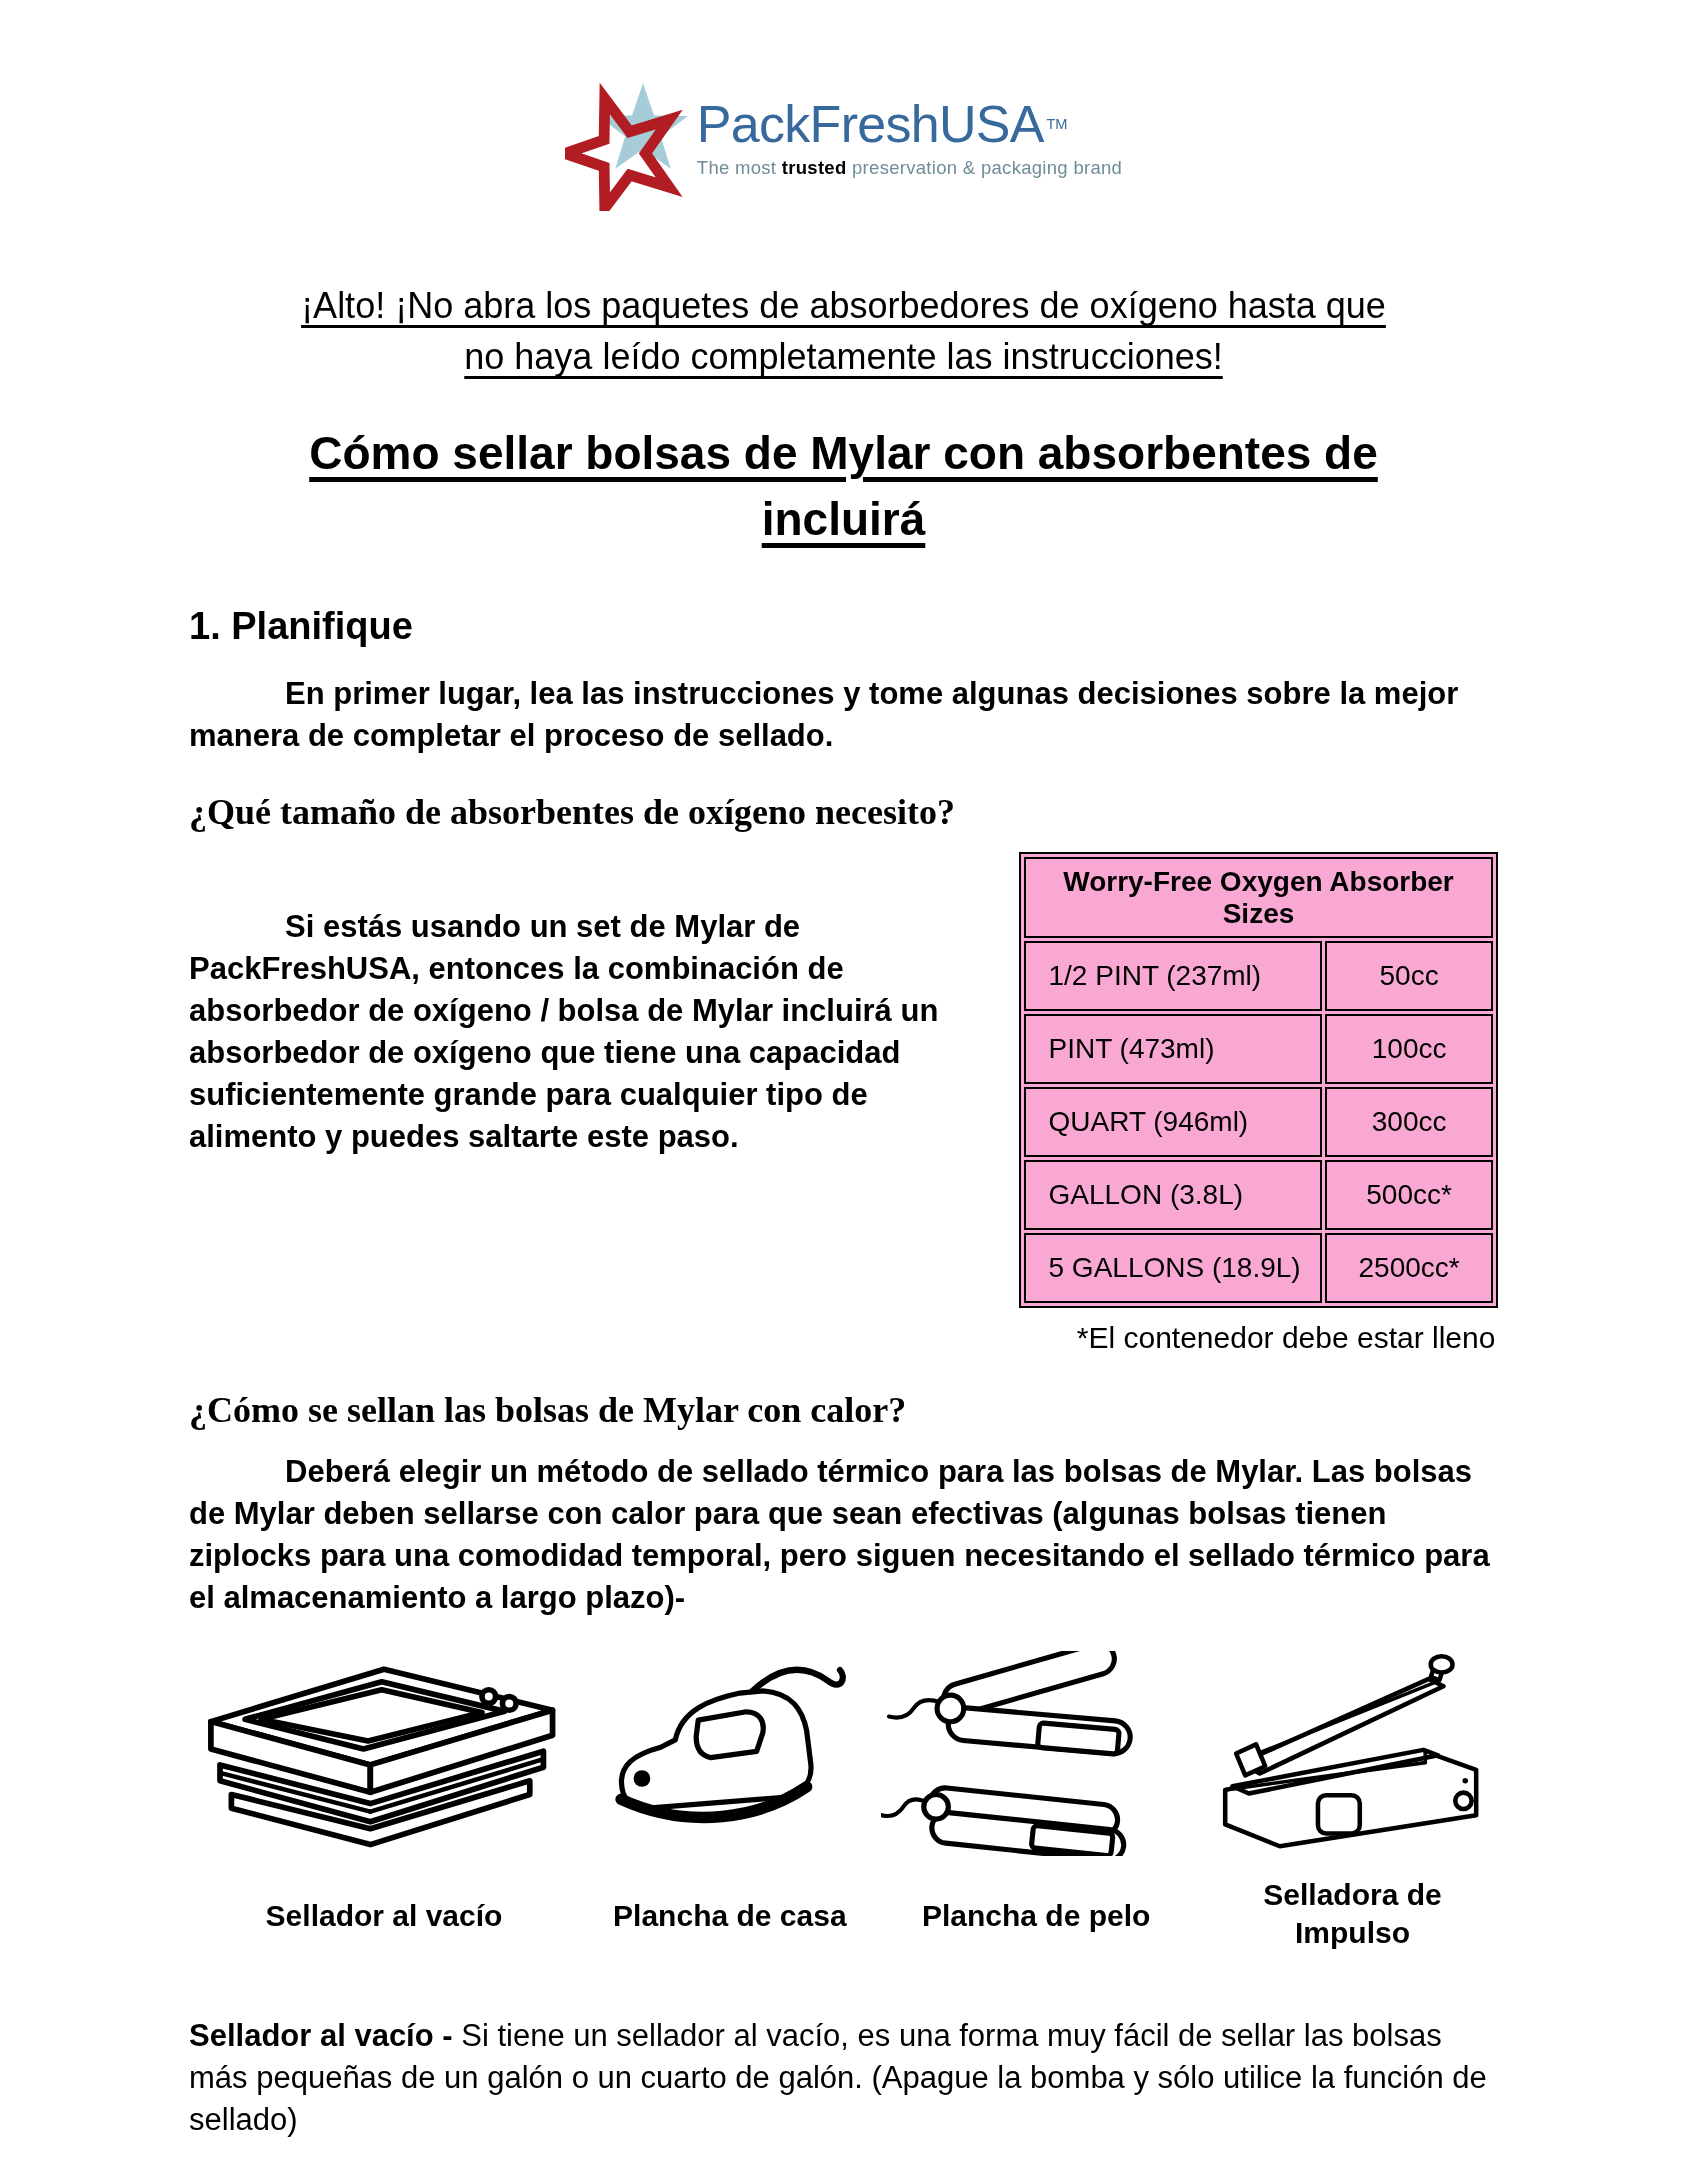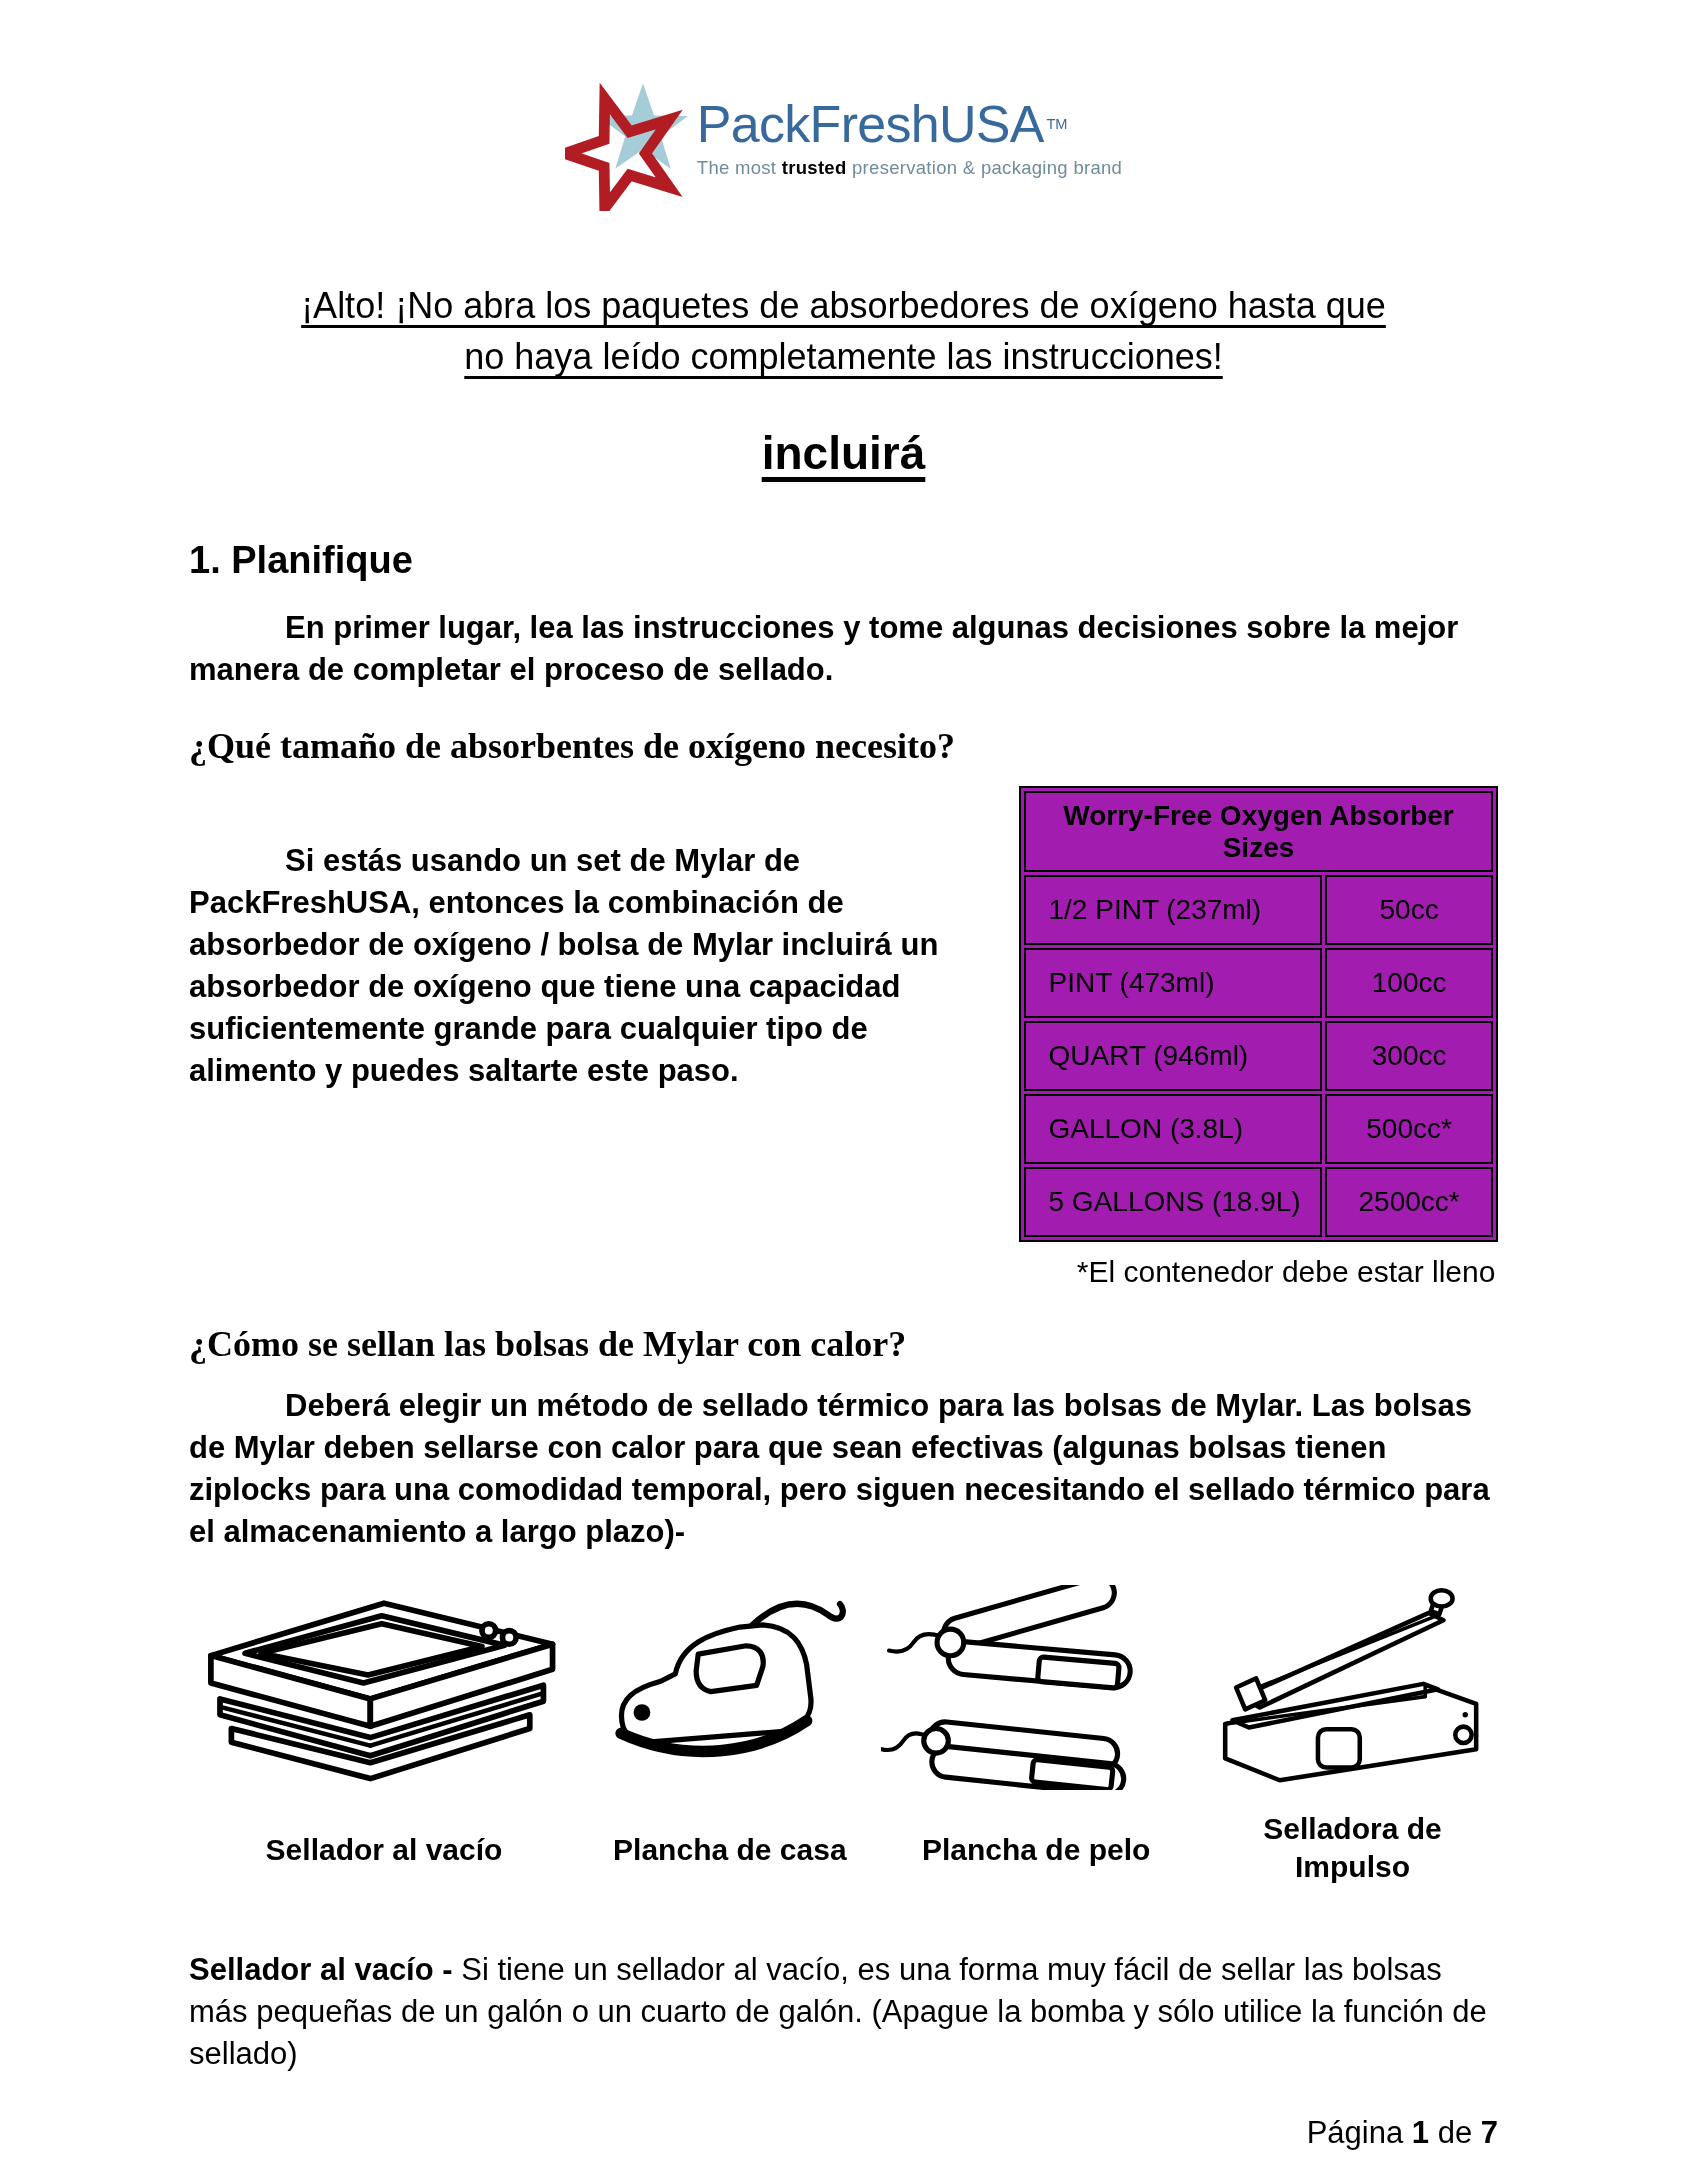--- a/index.html
+++ b/index.html
@@ -104,21 +104,21 @@
   }
   .cols-left { width: 777px; flex: 0 0 auto; }
   .cols-left .para { margin-top: 54px; }
   .cols-right { flex: 1; }
 
   table.sizes {
     border-collapse: separate;
     border-spacing: 3.3px;
     border: 2.6px solid #000;
     width: 100%;
-    background: #a21caf;
+    background: #f9a8d4;
   }
   table.sizes th, table.sizes td {
     border: 2.6px solid #000;
     font-size: 28px;
   }
   table.sizes th {
     font-weight: 700;
     text-align: center;
     height: 71px;
     padding: 6.6px 9.3px;
@@ -207,20 +207,21 @@
     </div>
   </div>
 </div>
 
 <div class="alert">
   <div><span class="u-line">¡Alto! ¡No abra los paquetes de absorbedores de oxígeno hasta que</span></div>
   <div><span class="u-line">no haya leído completamente las instrucciones!</span></div>
 </div>
 
 <h1 class="main-title">
+  <div><span class="u-line">Cómo sellar bolsas de Mylar con absorbentes de</span></div>
   <div><span class="u-line">incluirá</span></div>
 </h1>
 
 <h2 class="h-plan">1. Planifique</h2>
 
 <p class="para indent intro">En primer lugar, lea las instrucciones y tome algunas decisiones sobre la mejor manera de completar el proceso de sellado.</p>
 
 <h3 class="h-serif">¿Qué tamaño de absorbentes de oxígeno necesito?</h3>
 
 <div class="cols">

